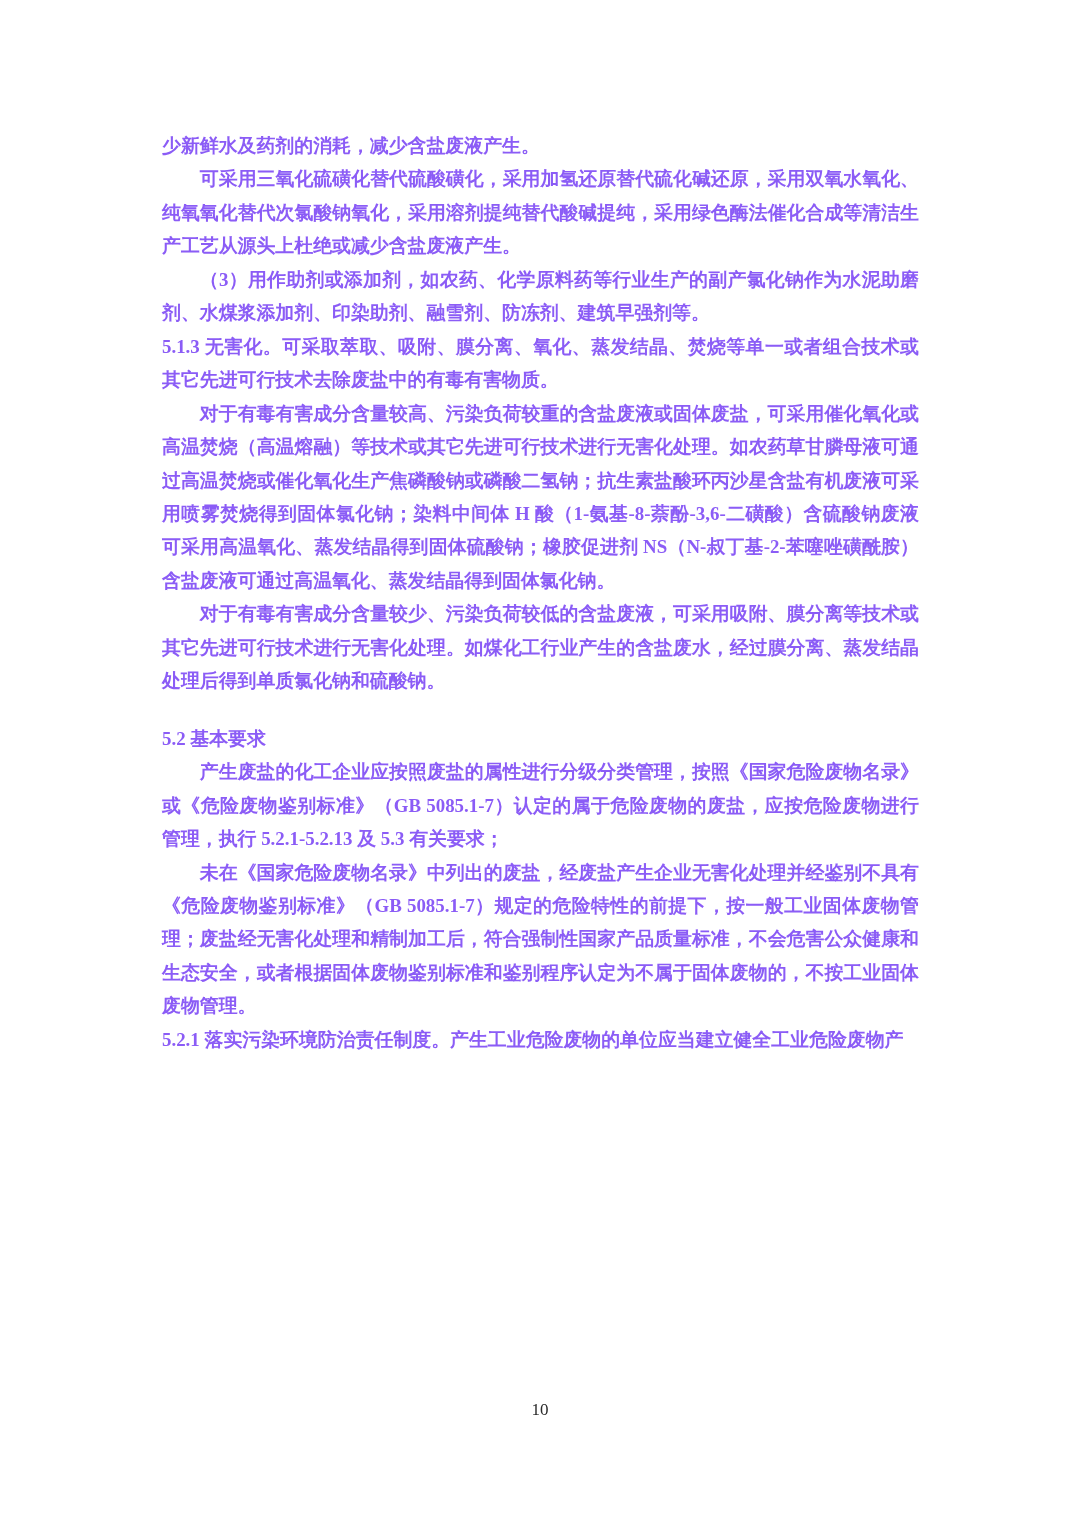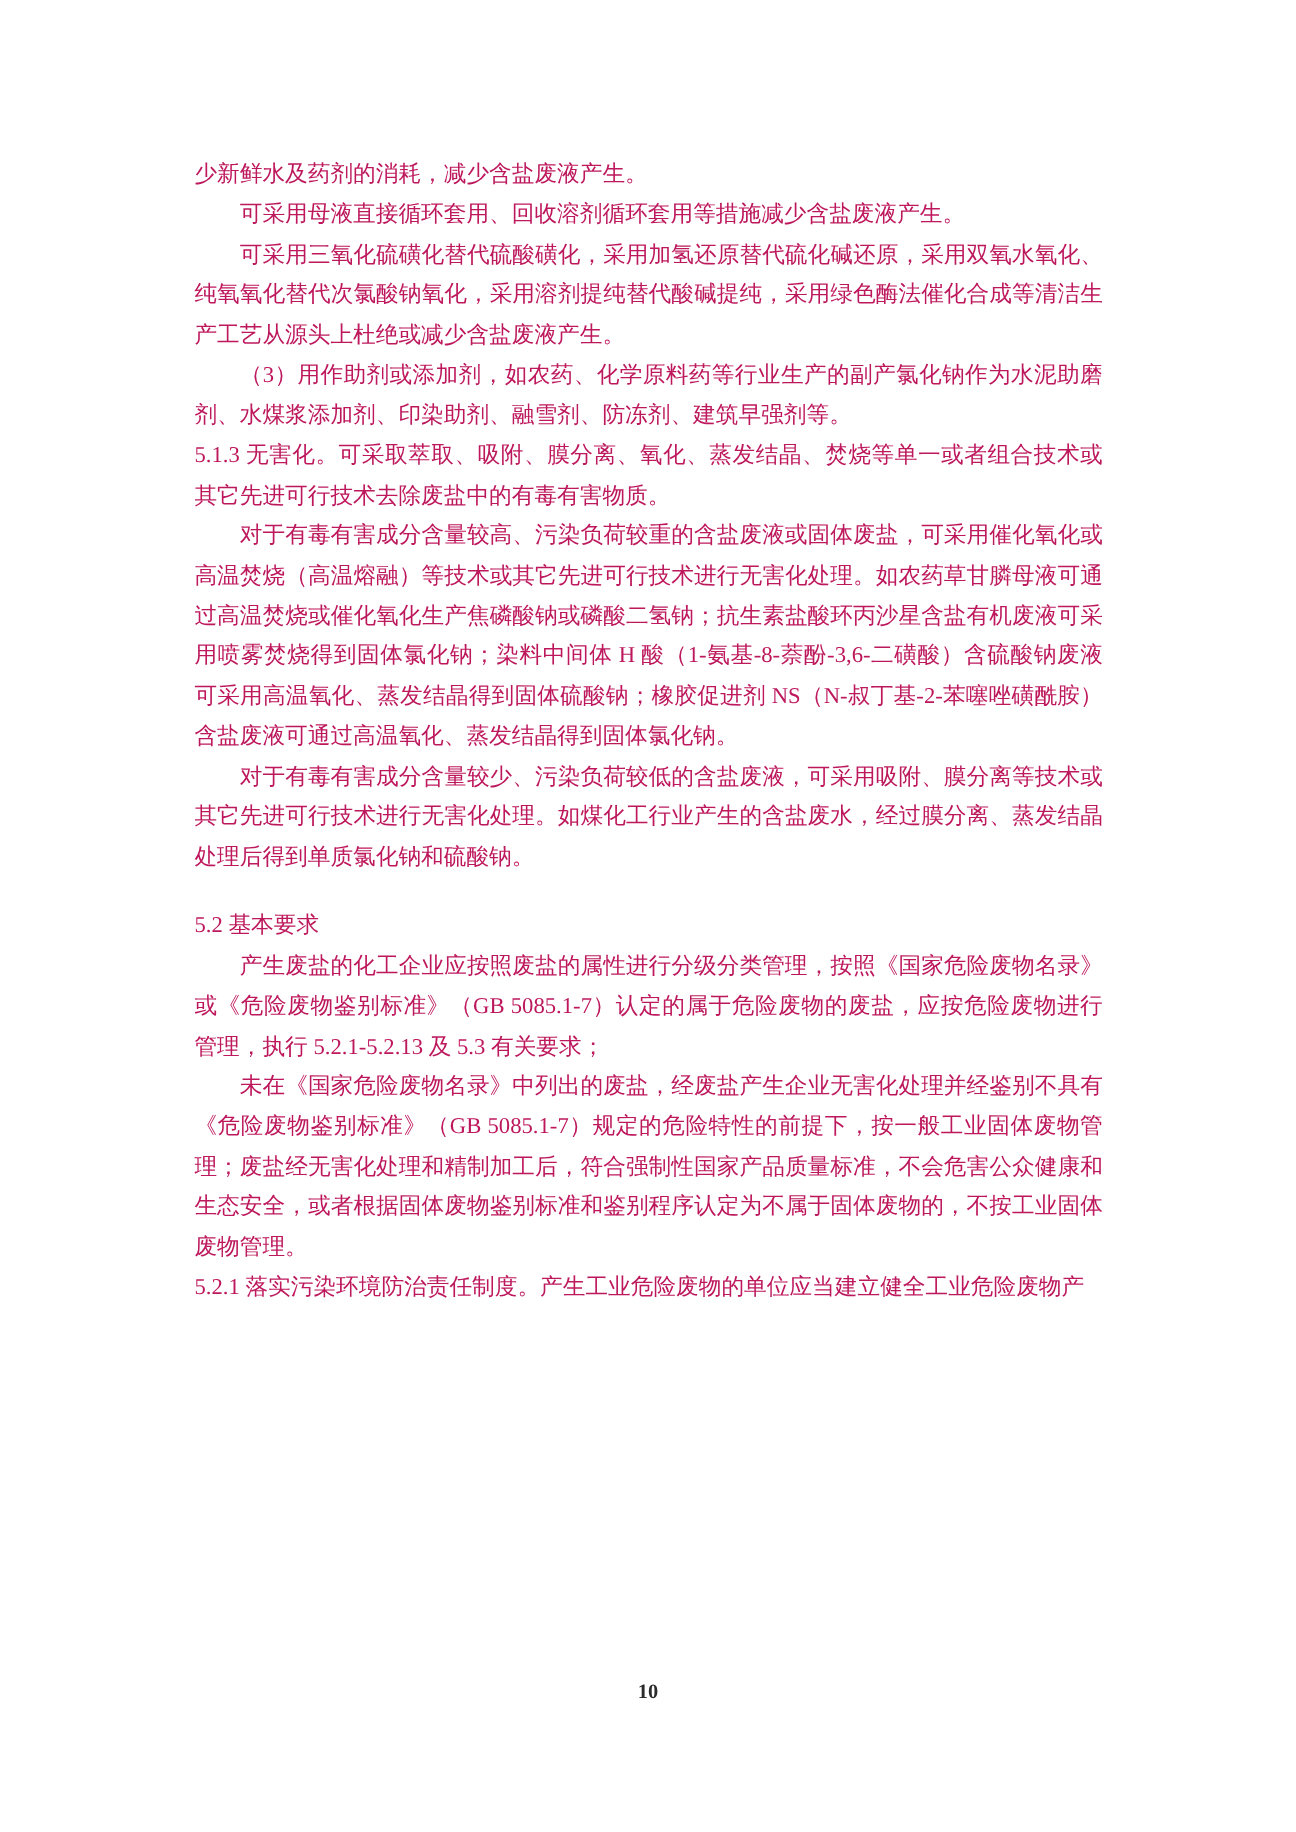--- a/index.html
+++ b/index.html
@@ -13,24 +13,25 @@
     height: 1527px;
     background: #ffffff;
     overflow: hidden;
     font-family: "Liberation Serif", "DejaVu Serif", serif;
   }
   .content {
     position: absolute;
     left: 162px;
     top: 129px;
     width: 757px;
-    color: #be185d;
+    color: #8b5cf6;
     font-size: 18.9px;
     line-height: 33.45px;
     text-align: justify;
+    font-weight: bold;
   }
   .para {
     margin: 0;
     padding: 0;
     word-break: break-all;
   }
   .para.indent {
     text-indent: 2em;
   }
   .para.gap-before {
@@ -38,30 +39,28 @@
   }
   .footer {
     position: absolute;
     left: 0;
     top: 1398px;
     width: 1080px;
     text-align: center;
     color: #2a2a2a;
     font-size: 17px;
     line-height: 24px;
-    font-weight: bold;
   }
 </style>
 </head>
 <body>
 
 <div class="page">
   <div class="content">
     <p class="para">少新鲜水及药剂的消耗，减少含盐废液产生。</p>
-    <p class="para indent">可采用母液直接循环套用、回收溶剂循环套用等措施减少含盐废液产生。</p>
     <p class="para indent">可采用三氧化硫磺化替代硫酸磺化，采用加氢还原替代硫化碱还原，采用双氧水氧化、纯氧氧化替代次氯酸钠氧化，采用溶剂提纯替代酸碱提纯，采用绿色酶法催化合成等清洁生产工艺从源头上杜绝或减少含盐废液产生。</p>
     <p class="para indent">（3）用作助剂或添加剂，如农药、化学原料药等行业生产的副产氯化钠作为水泥助磨剂、水煤浆添加剂、印染助剂、融雪剂、防冻剂、建筑早强剂等。</p>
     <p class="para">5.1.3 无害化。可采取萃取、吸附、膜分离、氧化、蒸发结晶、焚烧等单一或者组合技术或其它先进可行技术去除废盐中的有毒有害物质。</p>
     <p class="para indent">对于有毒有害成分含量较高、污染负荷较重的含盐废液或固体废盐，可采用催化氧化或高温焚烧（高温熔融）等技术或其它先进可行技术进行无害化处理。如农药草甘膦母液可通过高温焚烧或催化氧化生产焦磷酸钠或磷酸二氢钠；抗生素盐酸环丙沙星含盐有机废液可采用喷雾焚烧得到固体氯化钠；染料中间体 H 酸（1-氨基-8-萘酚-3,6-二磺酸）含硫酸钠废液可采用高温氧化、蒸发结晶得到固体硫酸钠；橡胶促进剂 NS（N-叔丁基-2-苯噻唑磺酰胺）含盐废液可通过高温氧化、蒸发结晶得到固体氯化钠。</p>
     <p class="para indent">对于有毒有害成分含量较少、污染负荷较低的含盐废液，可采用吸附、膜分离等技术或其它先进可行技术进行无害化处理。如煤化工行业产生的含盐废水，经过膜分离、蒸发结晶处理后得到单质氯化钠和硫酸钠。</p>
     <p class="para gap-before">5.2 基本要求</p>
     <p class="para indent">产生废盐的化工企业应按照废盐的属性进行分级分类管理，按照《国家危险废物名录》或《危险废物鉴别标准》（GB 5085.1-7）认定的属于危险废物的废盐，应按危险废物进行管理，执行 5.2.1-5.2.13 及 5.3 有关要求；</p>
     <p class="para indent">未在《国家危险废物名录》中列出的废盐，经废盐产生企业无害化处理并经鉴别不具有《危险废物鉴别标准》（GB 5085.1-7）规定的危险特性的前提下，按一般工业固体废物管理；废盐经无害化处理和精制加工后，符合强制性国家产品质量标准，不会危害公众健康和生态安全，或者根据固体废物鉴别标准和鉴别程序认定为不属于固体废物的，不按工业固体废物管理。</p>
     <p class="para">5.2.1 落实污染环境防治责任制度。产生工业危险废物的单位应当建立健全工业危险废物产</p>
   </div>

